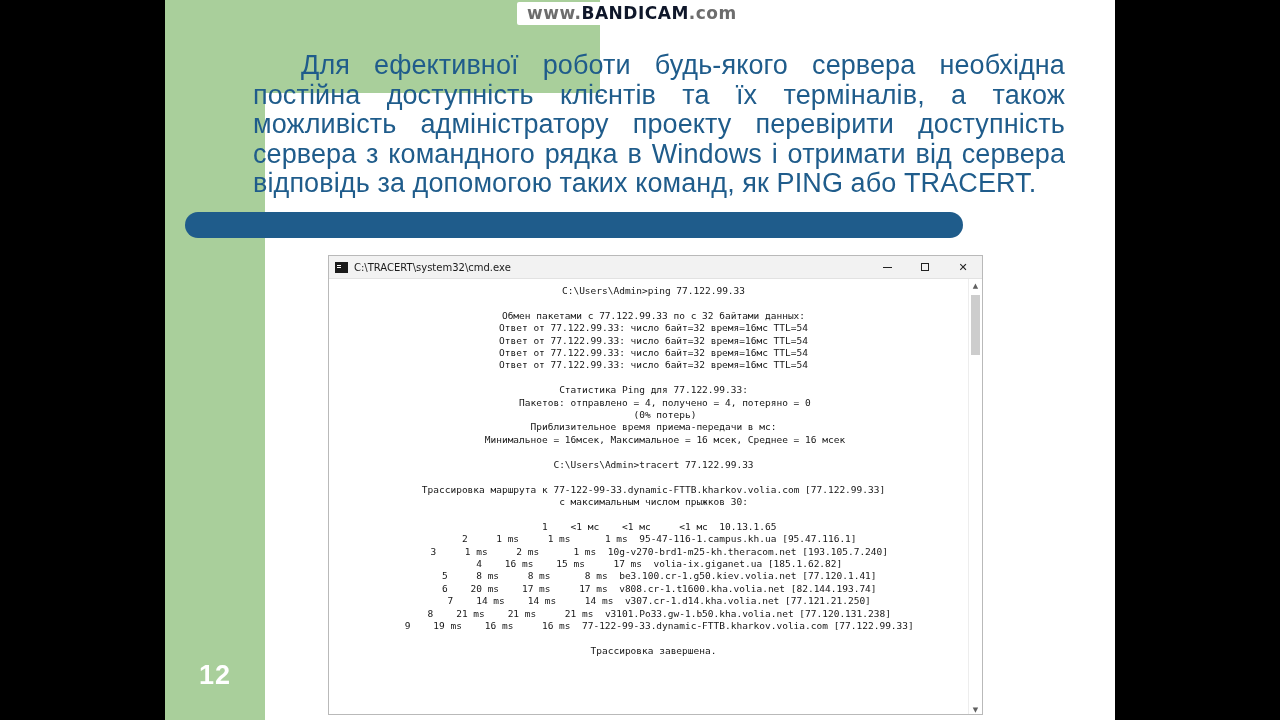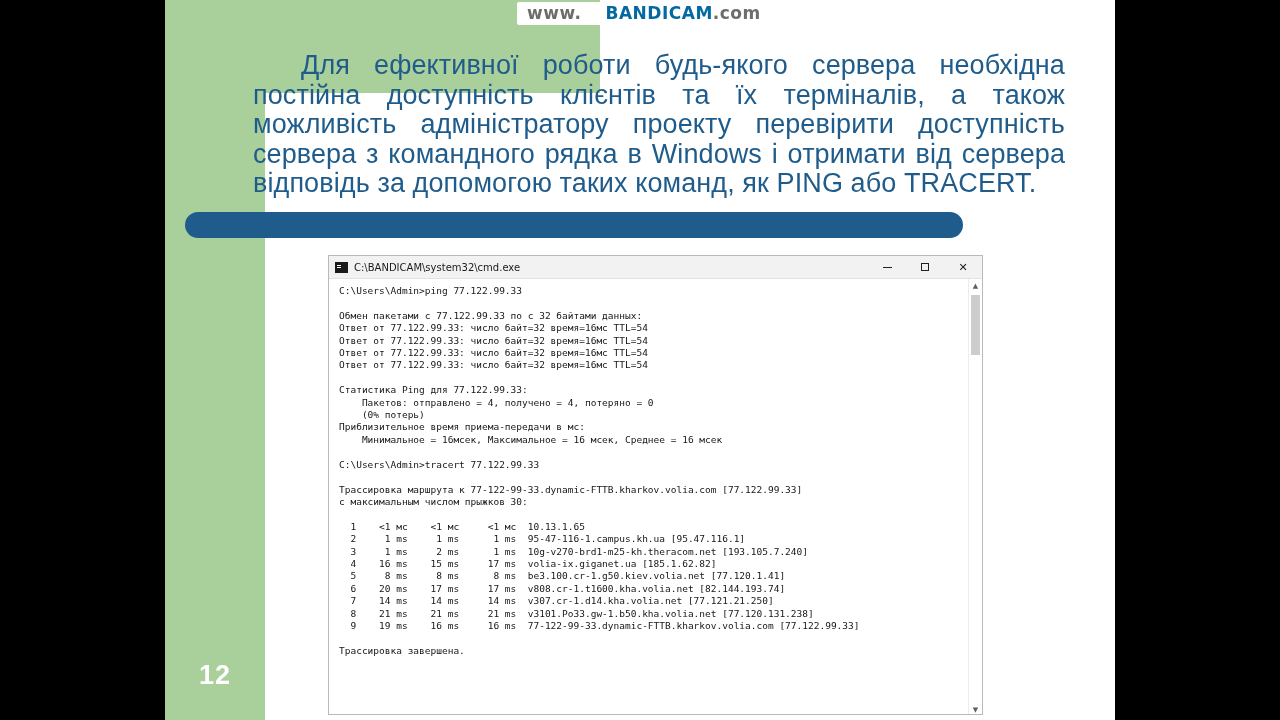--- a/index.html
+++ b/index.html
@@ -67,23 +67,22 @@
     background: #ffffff;
     color: #6d6d6d;
     font-family: "DejaVu Sans", sans-serif;
     font-size: 17px;
     font-weight: bold;
     letter-spacing: 0.5px;
     border-radius: 2px;
     white-space: nowrap;
   }
   .watermark .bandi {
-    color: #0369a1;
+    color: #0f172a;
     font-weight: bold;
-    margin-left: 24px;
   }
   
   .para {
     position: absolute;
     left: 88px;
     top: 24px;
     width: 812px;
     color: #1f5c8b;
     font-family: "Liberation Sans", sans-serif;
     font-size: 27px;
@@ -176,20 +175,21 @@
     height: 8px;
     border: 1px solid #222;
     box-sizing: border-box;
   }
   .console-body {
     position: relative;
     height: 437px;
     background: #ffffff;
     padding: 6px 0 0 0;
     box-sizing: border-box;
+    text-align: center;
   }
   .console-text {
     margin: 0;
     padding: 0 14px 0 10px;
     font-family: "DejaVu Sans Mono", monospace;
     font-size: 9.5px;
     line-height: 12.4px;
     color: #161616;
     white-space: pre;
     letter-spacing: 0px;
@@ -238,21 +238,21 @@
 
     <div class="slide-number">12</div>
 
     <p class="para">Для ефективної роботи будь-якого сервера необхідна постійна доступність клієнтів та їх терміналів, а також можливість адміністратору проекту перевірити доступність сервера з командного рядка в Windows і отримати від сервера відповідь за допомогою таких команд, як PING або TRACERT.</p>
 
     <div class="blue-bar"></div>
 
     <div class="console-window">
       <div class="title-bar">
         <span class="title-icon"></span>
-        <span class="title-text">C:\BANDICAM\system32\cmd.exe</span>
+        <span class="title-text">C:\TRACERT\system32\cmd.exe</span>
         <div class="win-buttons">
           <div class="win-btn">
               <span class="glyph-min"></span>
             </div>
           <div class="win-btn">
               <span class="glyph-max"></span>
             </div>
           <div class="win-btn">✕</div>
         </div>
       </div>

